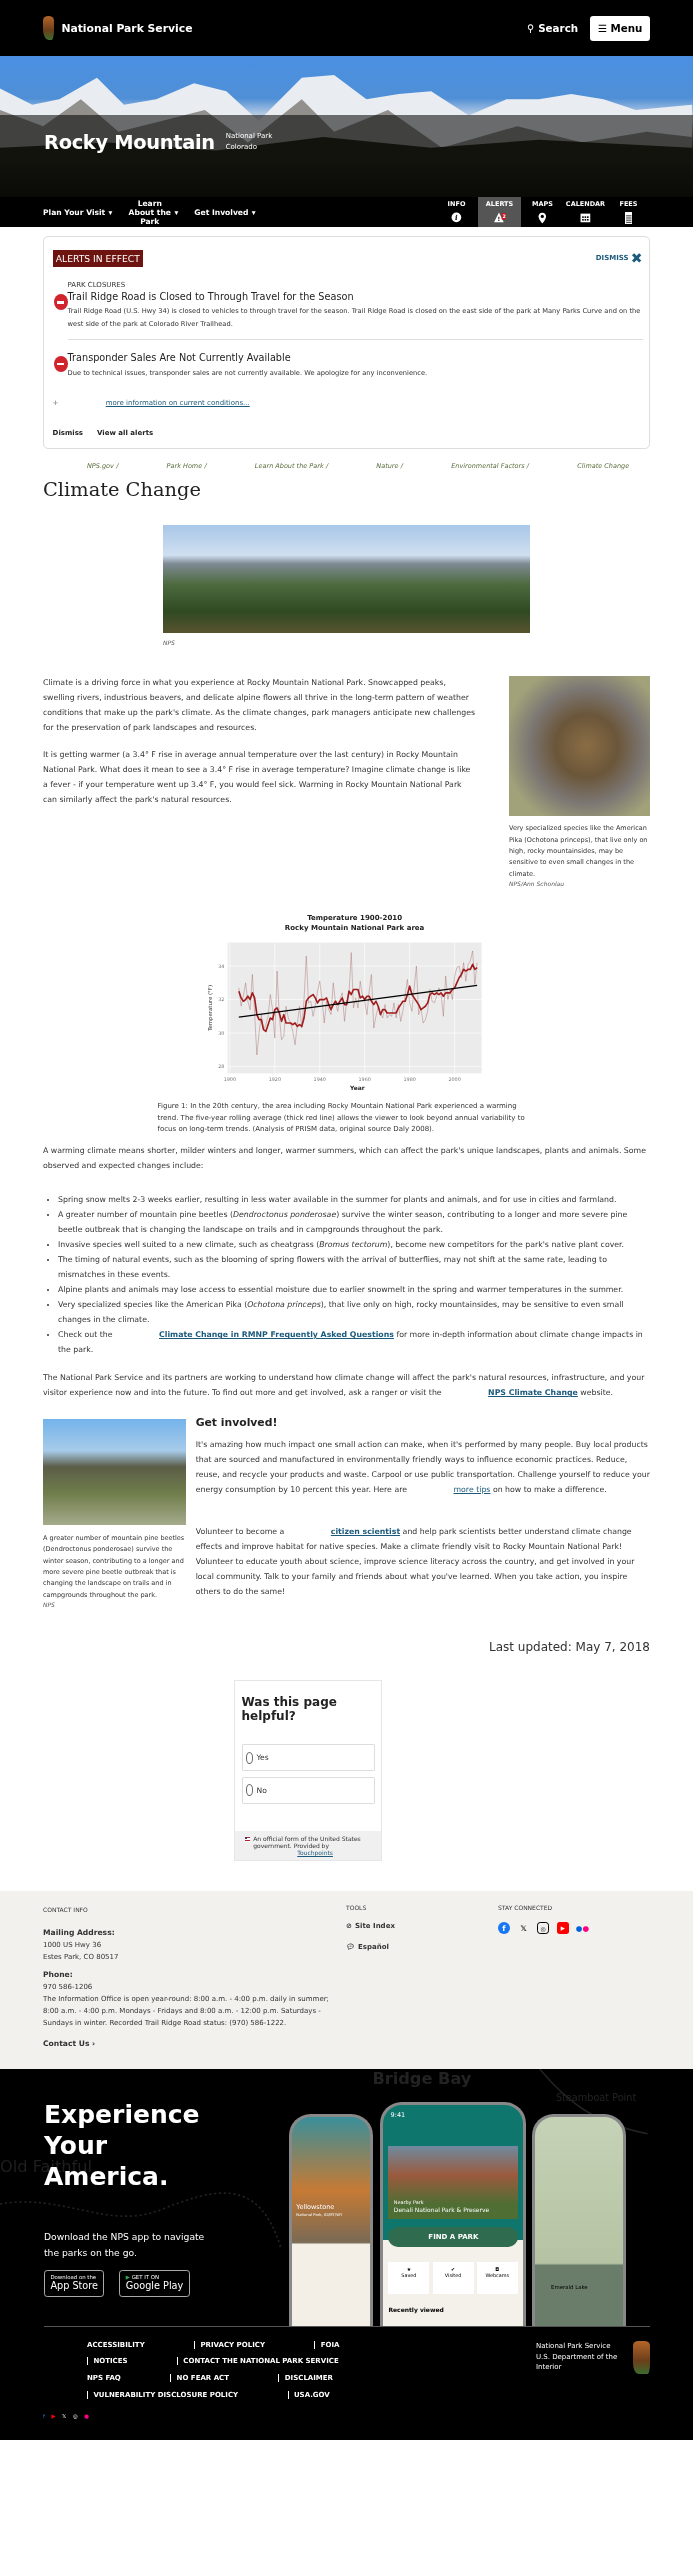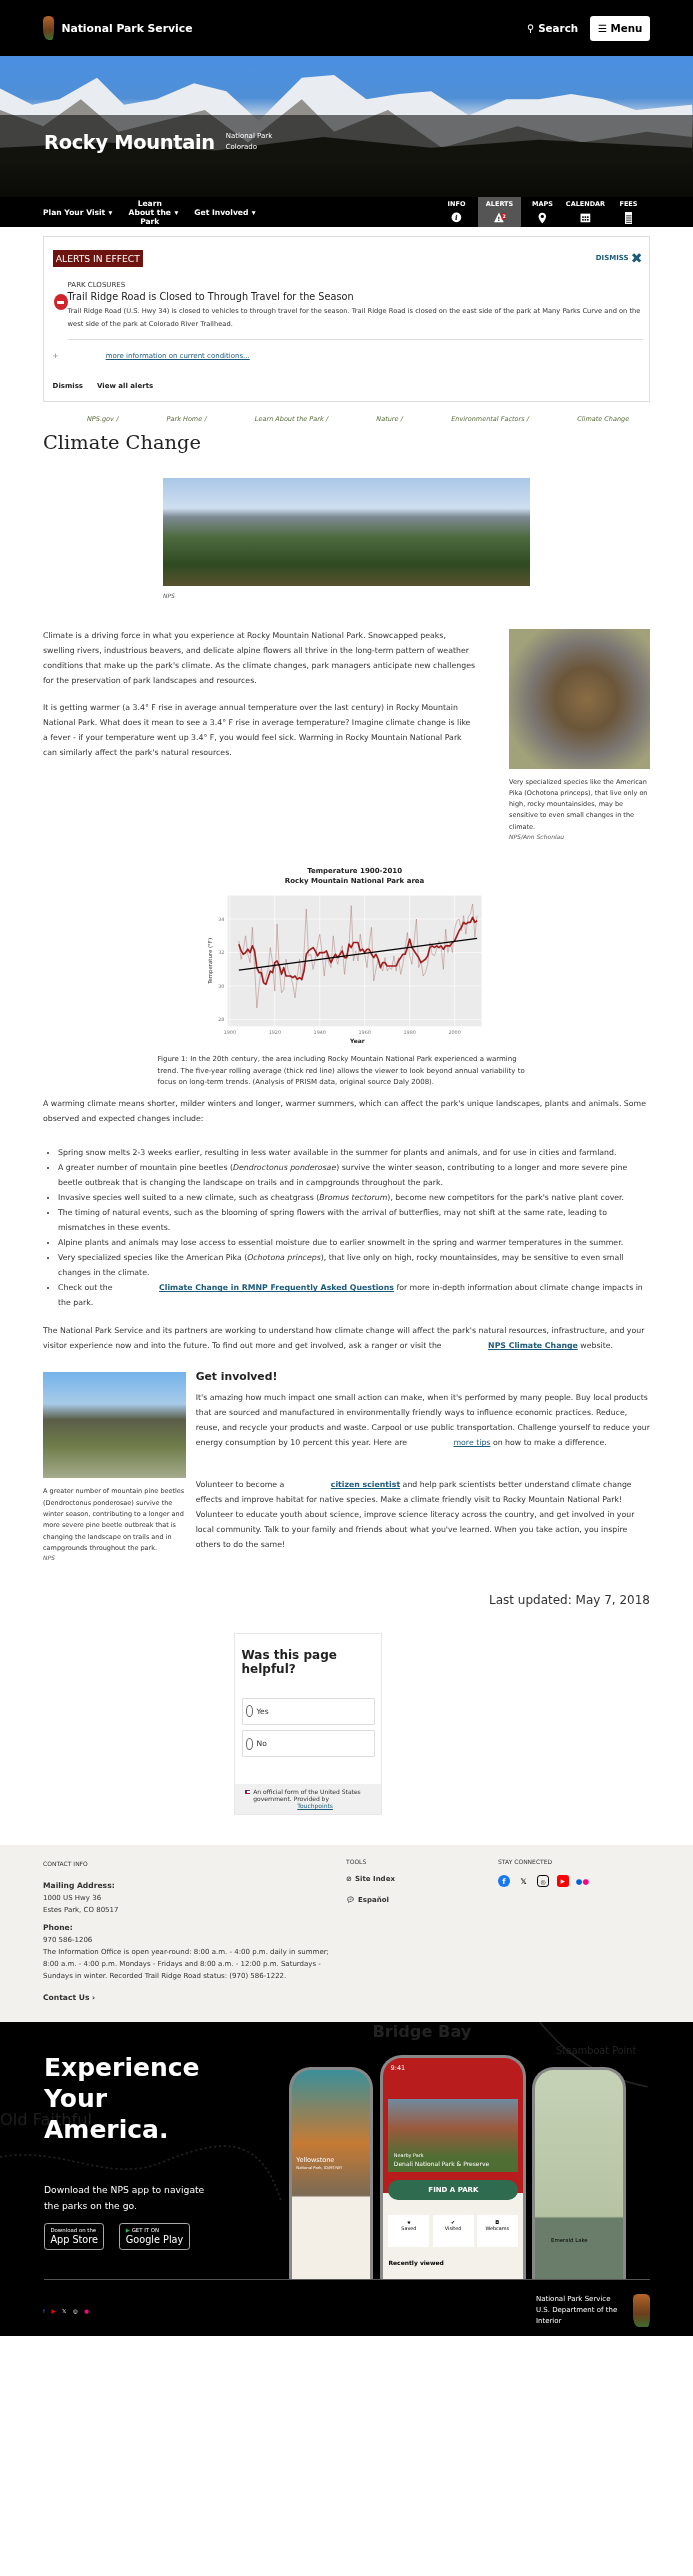--- a/index.html
+++ b/index.html
@@ -18,21 +18,21 @@
   .park-title h1 { margin: 0; font-size: 19.4px; font-weight: bold; letter-spacing: -0.3px; }
   .park-sub { font-size: 7px; line-height: 10.8px; margin-top: 0; }
   .navbar { height: 30px; background: #000; display: flex; justify-content: space-between; align-items: stretch; padding: 0 43px; }
   .nav-left { display: flex; gap: 16px; align-items: center; color: #fff; font-weight: bold; font-size: 7.6px; }
   .nav-left .item { display: flex; align-items: center; gap: 3.2px; cursor: pointer; text-align: center; }
   .nav-right { display: flex; }
   .nav-right .tool { width: 43px; display: flex; flex-direction: column; align-items: center; justify-content: center; color: #fff; font-weight: bold; font-size: 6.5px; gap: 3.2px; cursor: pointer; }
   .nav-right .tool.active { background: #555; }
   .tool-icon { width: 12px; height: 12px; display: flex; align-items: center; justify-content: center; }
 
-  .alert-panel { margin: 8.6px 43px 0; border: 0.5px solid #ddd; border-radius: 0; padding: 13px 6.5px 10.8px 8.6px; }
+  .alert-panel { margin: 8.6px 43px 0; border: 0.5px solid #ddd; border-radius: 5px; padding: 13px 6.5px 10.8px 8.6px; }
   .alert-head { display: flex; justify-content: space-between; align-items: center; }
   .alerts-badge { background: #6d1410; color: #fff; font-size: 9.2px; padding: 3.2px 3.2px; }
   .dismiss-x { color: #1c5a7c; font-weight: bold; font-size: 7px; display: flex; align-items: center; gap: 2.2px; cursor: pointer; }
   .dismiss-x .x { font-size: 14px; line-height: 10.8px; }
   .alert-body { padding-left: 15px; margin-top: 14px; }
   .alert-cat { font-size: 7px; color: #333; margin-bottom: 2.2px; }
   .alert-item { position: relative; padding-bottom: 7.6px; }
   .alert-item .stop { position: absolute; left: -14px; top: 3.2px; width: 14px; height: 16px; border-radius: 50%; background: #d0252d; }
   .alert-item .stop::after { content: ""; position: absolute; left: 3.2px; right: 3.2px; top: 7px; height: 2.2px; background: #fff; }
   .alert-item h3 { margin: 0 0 3.2px; font-weight: normal; font-size: 9.7px; color: #222; }
@@ -230,20 +230,25 @@
     </div>
   </div>
   <div class="alert-body">
     <div class="alert-cat">PARK CLOSURES</div>
     <div class="alert-item">
       <span class="stop"></span>
       <h3>Trail Ridge Road is Closed to Through Travel for the Season</h3>
       <p>Trail Ridge Road (U.S. Hwy 34) is closed to vehicles to through travel for the season. Trail Ridge Road is closed on the east side of the park at Many Parks Curve and on the west side of the park at Colorado River Trailhead.</p>
     </div>
     <div class="alert-sep"></div>
+    <div class="alert-item">
+      <span class="stop"></span>
+      <h3>Transponder Sales Are Not Currently Available</h3>
+      <p>Due to technical issues, transponder sales are not currently available. We apologize for any inconvenience.</p>
+    </div>
   </div>
   <div class="more-info">
     <span class="plus">+</span>
     <a href="#">more information on current conditions...</a>
   </div>
   <div class="alert-foot">
     <span>Dismiss</span>
     <span>View all alerts</span>
   </div>
 </section>
@@ -405,21 +410,21 @@
   <div class="dl" style="width:173px">Download the NPS app to navigate the parks on the go.</div>
   <div class="stores">
     <div class="store"><span></span><span>Download on the</span><b>App Store</b></div>
     <div class="store"><span style="color:#34a853">▶</span> <span>GET IT ON</span><b>Google Play</b></div>
   </div>
   <div class="phones">
     <div class="phone" style="left:0;top:12px;width:84px;height:212px;background:linear-gradient(180deg,#3a8f9a 0%,#c67a34 35%,#7a6a55 60%,#f3efe6 61%)">
       <div style="position:absolute;left:4.3px;top:86px;color:#fff;font-size:6.5px">Yellowstone</div>
       <div style="position:absolute;left:4.3px;top:95px;color:#fff;font-size:3.8px">National Park, ID/MT/WY</div>
     </div>
-    <div class="phone" style="left:91px;top:0;width:146px;height:224px;background:#b91c1c">
+    <div class="phone" style="left:91px;top:0;width:146px;height:224px;background:#0f766e">
       <div style="position:absolute;left:7.6px;top:6.5px;font-size:6.5px">9:41</div>
       <div style="position:absolute;left:5.4px;top:41px;width:130px;height:73px;background:linear-gradient(180deg,#6f8aa0,#9b5a3d 40%,#4f6e34 80%)">
         <div style="position:absolute;left:5.4px;bottom:14px;font-size:4.9px">Nearby Park</div>
         <div style="position:absolute;left:5.4px;bottom:5.4px;font-size:6px">Denali National Park &amp; Preserve</div>
       </div>
       <div style="position:absolute;left:0;right:0;top:135px;bottom:0;background:#f3f1ea"></div>
       <div style="position:absolute;left:5.4px;top:122px;width:130px;height:20.5px;border-radius:10.8px;background:#2f6b4f;text-align:center;line-height:20.5px;font-size:7px;font-weight:bold">FIND A PARK</div>
       <div style="position:absolute;left:5.4px;top:157px;display:flex;gap:3.2px;color:#000;font-size:4.9px">
         <div style="width:41px;height:32px;background:#fff;text-align:center;padding-top:4.3px"><div>★</div><span>Saved</span></div>
         <div style="width:41px;height:32px;background:#fff;text-align:center;padding-top:4.3px"><div>✔</div><span>Visited</span></div>
@@ -428,20 +433,32 @@
       <div style="position:absolute;left:5.4px;top:201px;color:#000;font-size:6px;font-weight:bold">Recently viewed</div>
     </div>
     <div class="phone" style="left:243px;top:12px;width:94px;height:212px;background:linear-gradient(180deg,#c5d2b6,#b5c3a3 70%,#6a7d6a 71%)">
       <div style="position:absolute;left:16px;top:167px;color:#000;font-size:5.4px">Emerald Lake</div>
     </div>
   </div>
 </section>
 
 <section class="legal">
   <div class="legal-sep"></div>
+  <div class="legal-links">
+    <a href="#" class="first">ACCESSIBILITY</a>
+    <a href="#">PRIVACY POLICY</a>
+    <a href="#">FOIA</a>
+    <a href="#">NOTICES</a>
+    <a href="#">CONTACT THE NATIONAL PARK SERVICE</a>
+    <a href="#" class="first">NPS FAQ</a>
+    <a href="#">NO FEAR ACT</a>
+    <a href="#">DISCLAIMER</a>
+    <a href="#">VULNERABILITY DISCLOSURE POLICY</a>
+    <a href="#">USA.GOV</a>
+  </div>
   <div class="legal-social">
     <span style="color:#1877f2">f</span>
     <span style="color:#f00">▶</span>
     <span>𝕏</span>
     <span>◎</span>
     <span style="color:#ff0084">●</span>
   </div>
   <div class="legal-right">
     <div style="width:86px">
       <div>National Park Service</div>

